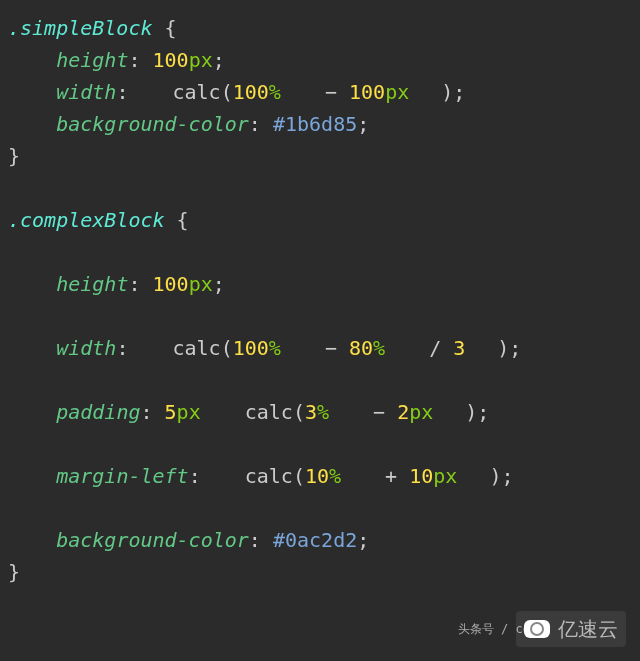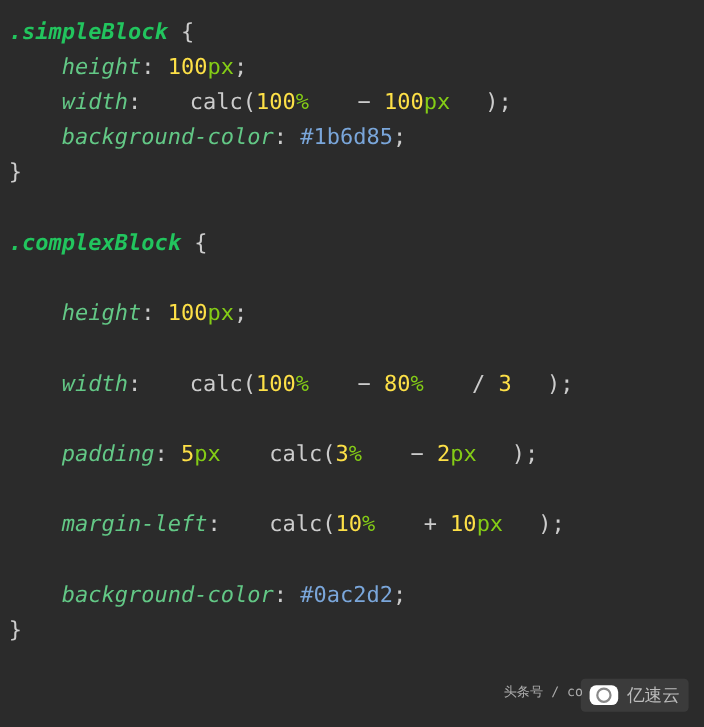--- a/index.html
+++ b/index.html
@@ -13,34 +13,34 @@
     width: 640px;
     height: 661px;
     overflow: hidden;
     position: relative;
   }
   pre {
     margin: 0;
     padding: 12px 8px;
     white-space: pre;
   }
-  .sel   { color: #22c55e; font-style: italic; font-weight: bold; }    
+  .sel   { color: #5eead4; font-style: italic; }    
   .brace { color: #cccccc; font-style: normal; }
   .prop  { color: #63c886; }     
   .punct { color: #cccccc; font-style: normal; }
   .num   { color: #fde047; font-style: normal; }     
   .unit  { color: #84cc16; font-style: normal; }     
   .func  { color: #cccccc; font-style: normal; margin-left: 32px; }
   .hex   { color: #7aa6da; font-style: normal; }     
   .watermark {
     position: absolute;
     bottom: 14px;
     right: 14px;
     color: #bbbbbb;
-    font-size: 16px;
+    font-size: 20px;
     font-style: normal;
     display: flex;
     align-items: center;
     gap: 8px;
     background: rgba(255,255,255,0.08);
     padding: 2px 8px;
     border-radius: 4px;
   }
   .watermark .logo {
     width: 26px;

